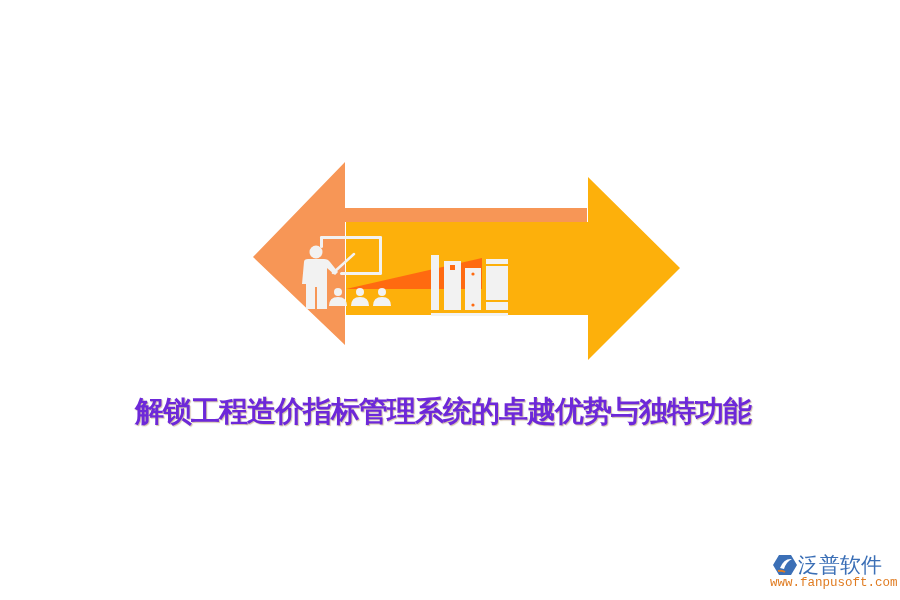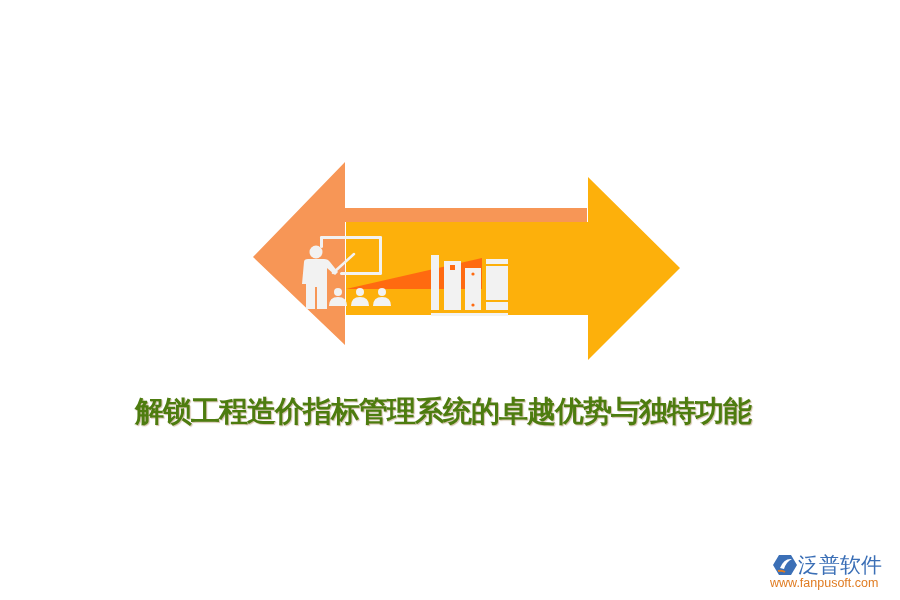--- a/index.html
+++ b/index.html
@@ -1,21 +1,21 @@
 <!DOCTYPE html>
 <html><head>
 <meta charset="utf-8">
 <style>
   html,body{margin:0;padding:0;background:#fff;}
   body{width:900px;height:600px;position:relative;overflow:hidden;font-family:"DejaVu Serif","Liberation Serif",serif;}
   .graphic{position:absolute;left:0;top:0;width:900px;height:600px;}
   .title{position:absolute;left:135px;top:392px;width:720px;font-size:29px;font-weight:bold;letter-spacing:-1px;white-space:nowrap;text-shadow:1px 1px 1px rgba(120,70,0,0.35);}
   .logo{position:absolute;left:768px;top:551px;width:130px;height:40px;}
   .logo-name{position:absolute;left:30px;top:0px;font-family:"DejaVu Sans","Liberation Sans",sans-serif;font-size:21px;white-space:nowrap;}
-  .logo-url{position:absolute;left:2px;top:25px;font-family:Liberation Sans, sans-serif;font-size:12.5px;white-space:nowrap;}
+  .logo-url{position:absolute;left:2px;top:25px;font-family:Liberation Mono, monospace;font-size:12.5px;white-space:nowrap;}
   .logo-icon{position:absolute;left:4px;top:2px;}
 </style>
 </head>
 <body>
 
 <svg class="graphic" viewBox="0 0 900 600" xmlns="http://www.w3.org/2000/svg">
 
   <g>
     <polygon points="253,257 345,162 345,208 587,208 587,222 345,222 345,345" fill="#F79656"></polygon>
   </g>
@@ -49,21 +49,21 @@
     <rect x="465" y="268" width="16" height="42" fill="#F2F2F2"></rect>
     <circle cx="473" cy="274" r="1.6" fill="#FF6A10"></circle>
     <circle cx="473" cy="305" r="1.6" fill="#FF6A10"></circle>
     <rect x="486" y="259" width="22" height="51" fill="#F2F2F2"></rect>
     <rect x="486" y="264" width="22" height="2" fill="#FDB00B"></rect>
     <rect x="486" y="300" width="22" height="2" fill="#FDB00B"></rect>
     <rect x="431" y="313" width="77" height="3" fill="#F2F2F2"></rect>
   </g>
 </svg>
 
-<div class="title" style="color:#4d7c0f;">解锁工程造价指标管理系统的卓越优势与独特功能</div>
+<div class="title" style="color:#6d28d9;">解锁工程造价指标管理系统的卓越优势与独特功能</div>
 
 <div class="logo">
   <svg class="logo-icon" width="26" height="24" viewBox="0 0 26 24">
     <polygon points="7,2 19,2 25,12 19,22 7,22 1,12" fill="#3B6FB6"></polygon>
     <path d="M8 15 Q12 5 20 6 Q14 9 12 16 Z" fill="#fff"></path>
     <path d="M6 18 Q10 17 13 19" stroke="#E07C22" stroke-width="2" fill="none"></path>
   </svg>
   <span class="logo-name" style="color:#3B6FB6;text-align:right;">泛普软件</span>
   <span class="logo-url" style="color:#E07C22;">www.fanpusoft.com</span>
 </div>

